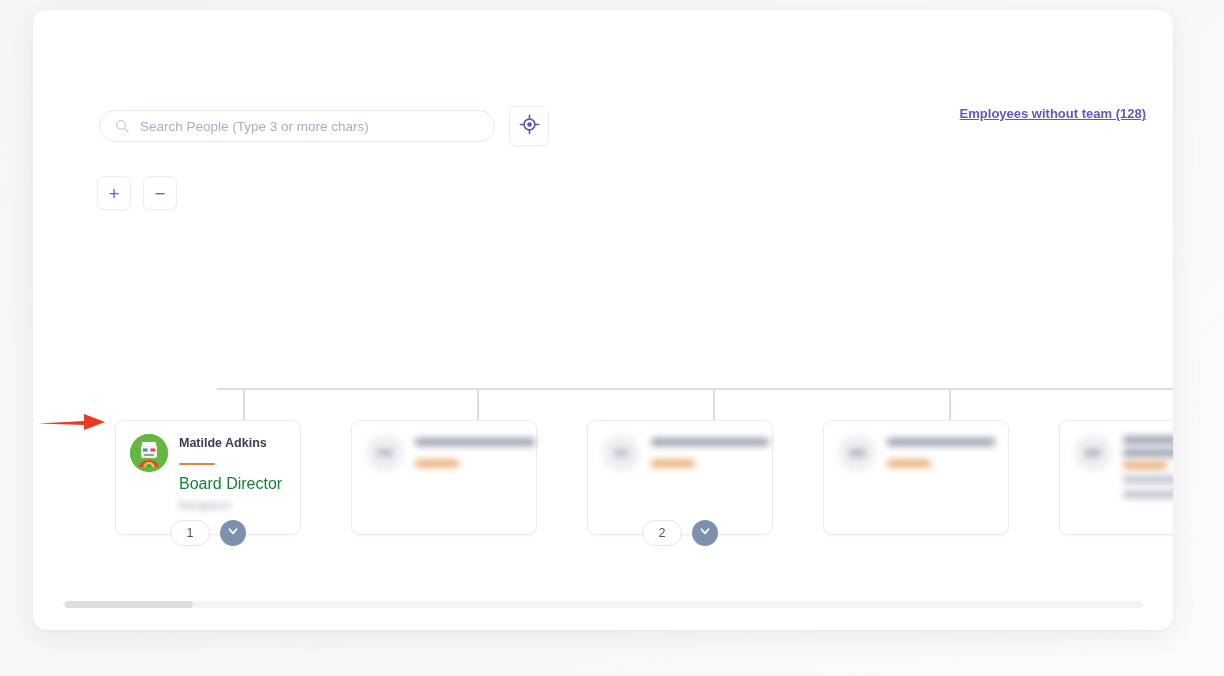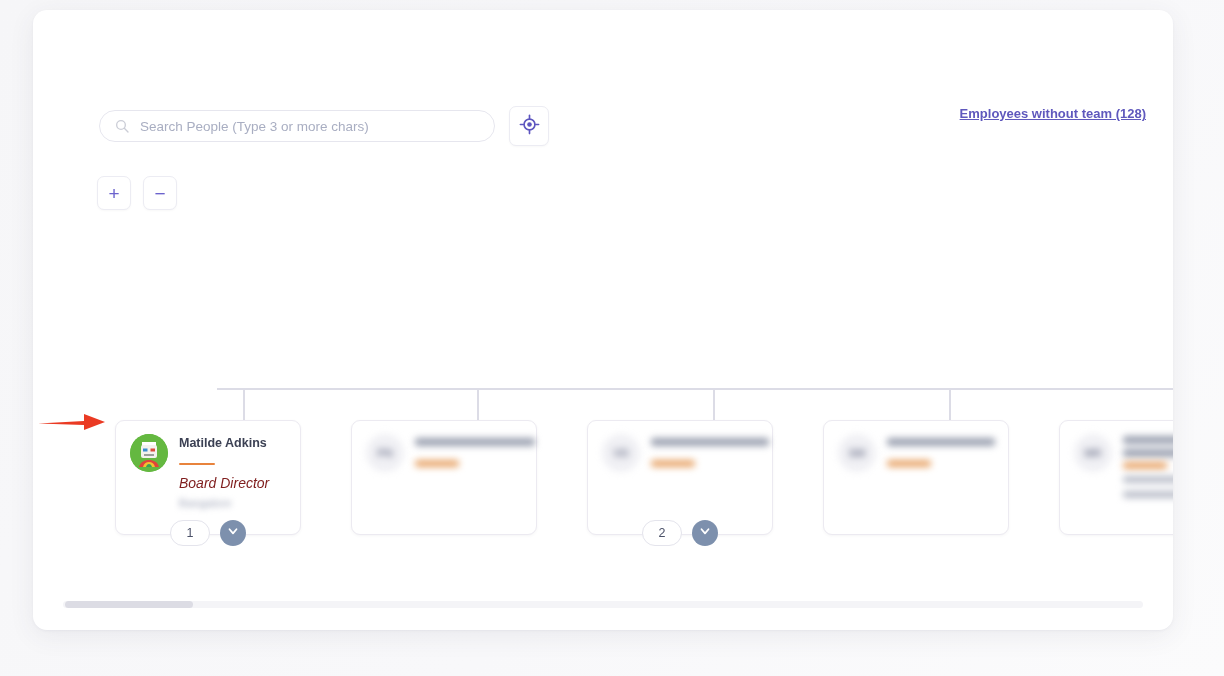--- a/index.html
+++ b/index.html
@@ -82,21 +82,21 @@
   }
   .card-inner{padding:13px 14px;display:flex;gap:11px;}
   .avatar{
     width:38px;height:38px;border-radius:50%;flex:none;overflow:hidden;
     display:flex;align-items:center;justify-content:center;
   }
   .avatar.green{background:#64b840;}
   .avatar.grey{background:#f0f0f4;color:#7d8298;font-size:11px;font-weight:bold;}
   .person-name{font-size:12.5px;font-weight:bold;color:#3b4053;line-height:1.25;margin-top:2px;}
   .divider-orange{width:36px;height:2px;background:#e8833c;margin:11px 0 9px 0;border-radius:1px;}
-  .person-role{font-size:14px;color:#7f1d1d;line-height:1.3;font-style:italic;}
+  .person-role{font-size:16px;color:#15803d;line-height:1.3;}
   .person-extra{font-size:11.5px;color:#9aa0b4;line-height:1.4;margin-top:3px;}
 
   .card-foot{
     position:absolute;left:0;right:0;bottom:-12px;
     display:flex;align-items:center;justify-content:center;gap:10px;
   }
   .count-pill{
     min-width:40px;height:26px;padding:0 10px;border:1px solid #e4e4ec;border-radius:14px;
     background:#fff;color:#4b5168;font-size:12.5px;
     display:flex;align-items:center;justify-content:center;cursor:pointer;

